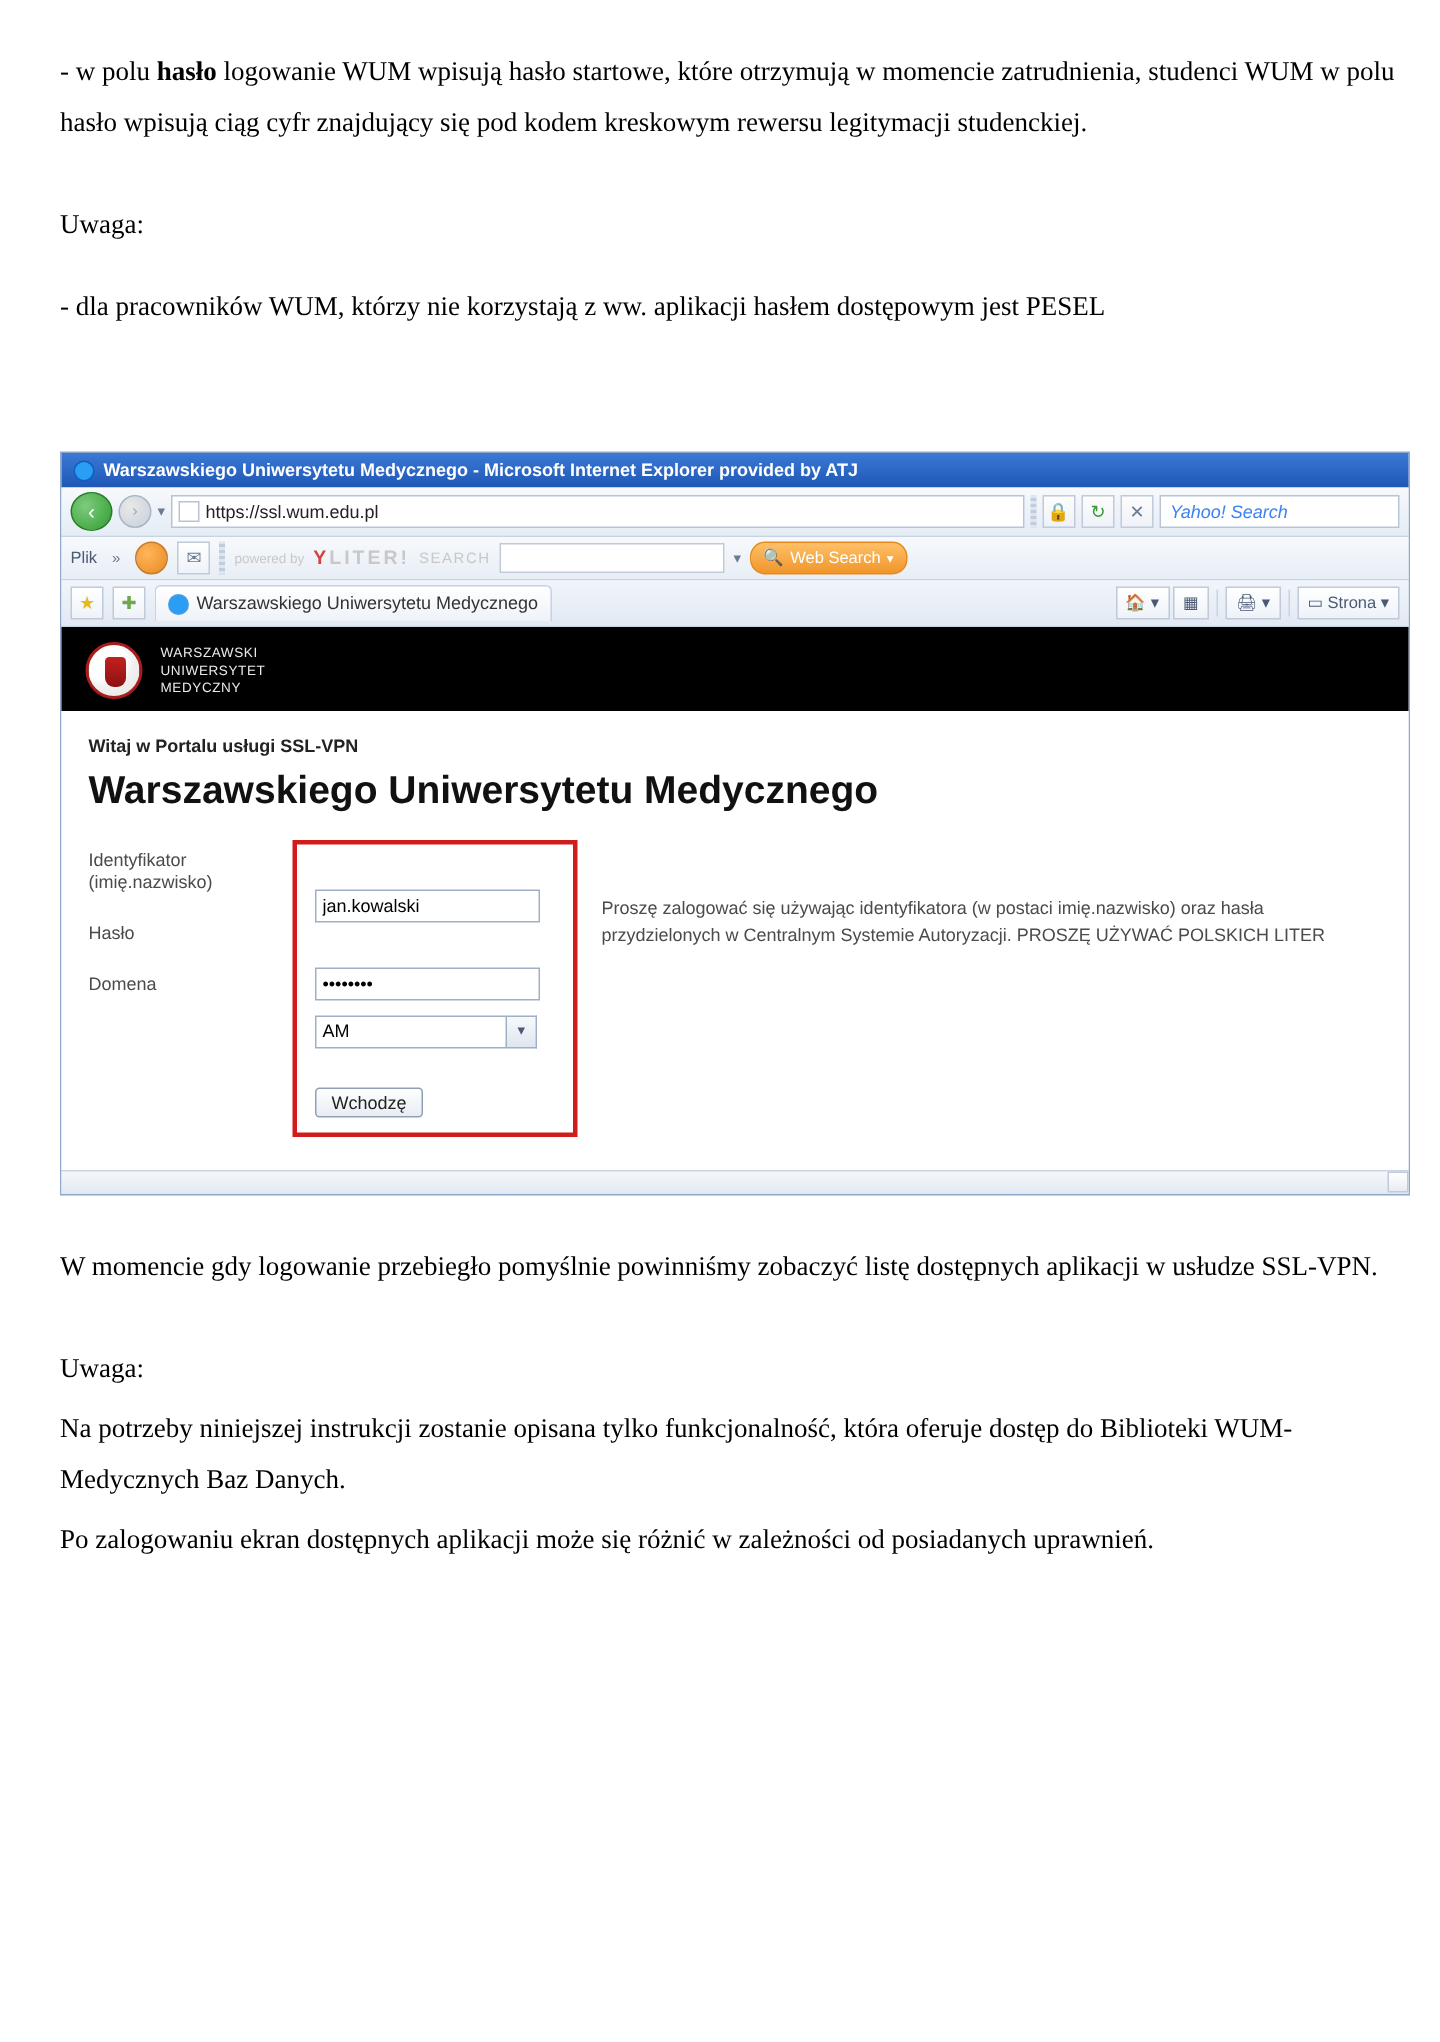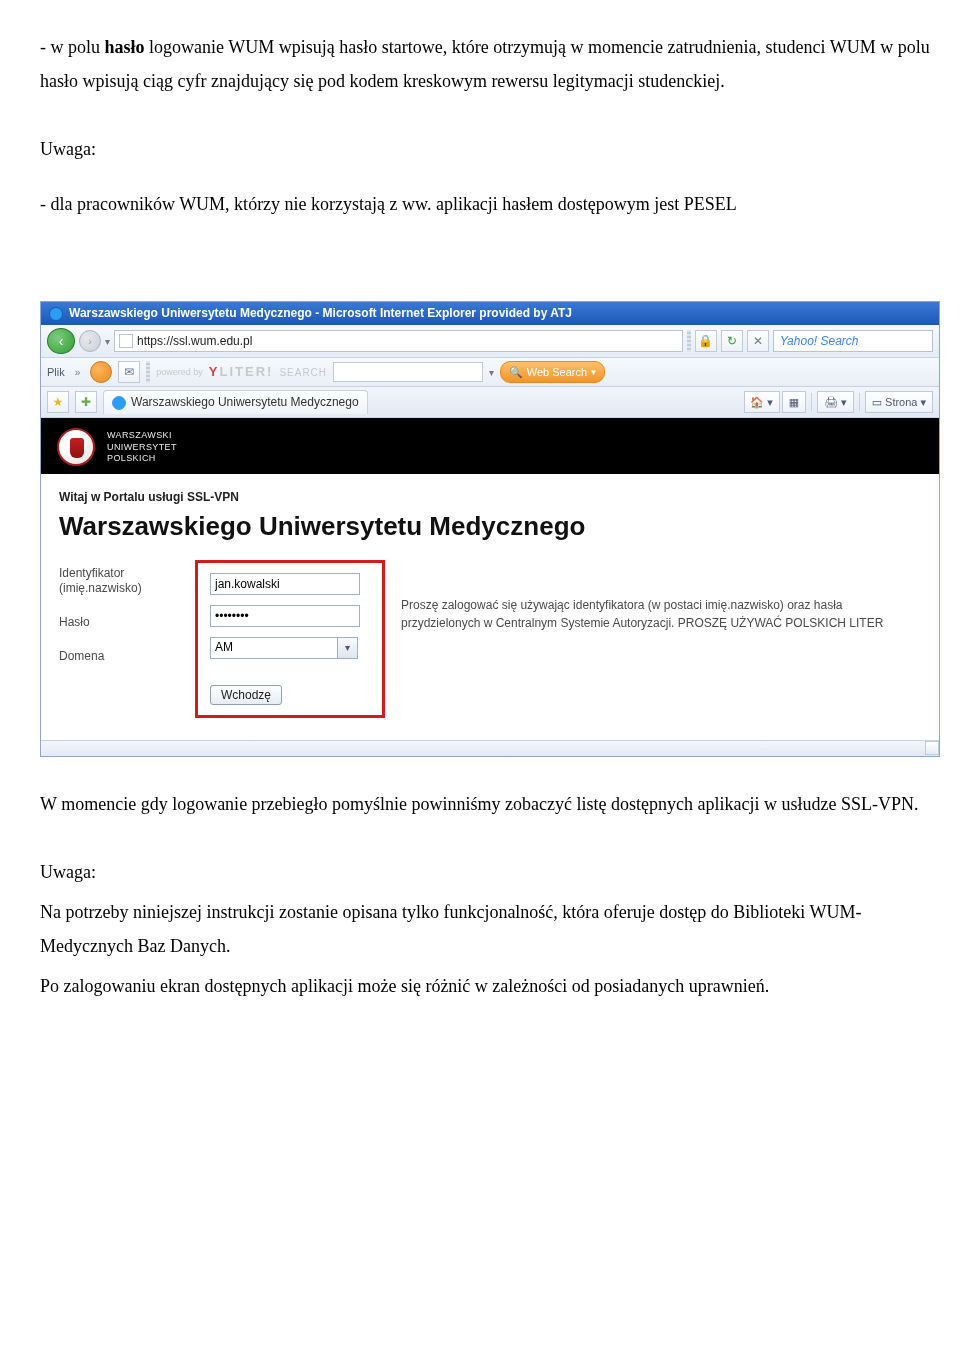--- a/index.html
+++ b/index.html
@@ -124,21 +124,21 @@
   .welcome-sm { color:#222; font-weight:bold; font-size:12px; margin-bottom:4px; }
   .welcome-big { color:#111; font-weight:800; font-size:26px; margin-bottom:16px; }
   .login-row { display:flex; gap:16px; align-items:flex-start; }
   .login-labels { width:120px; color:#4b4b4b; font-size:12px; display:flex; flex-direction:column; gap:18px; padding-top:6px;}
   .login-box {
     border:3px solid #d21c1c; padding:10px 12px 10px 12px; width:190px;
     display:flex; flex-direction:column; gap:10px; align-items:flex-start;
   }
   .txt-in {
     width:150px; height:22px; border:1px solid #9fb0c6; background:#fff;
-    font-family:Tahoma,Arial; font-size:12px; padding:0 4px;
+    font-family:Tahoma,Arial; font-size:12px; padding:0 4px;margin-top:20px;
   }
   .sel-wrap { display:flex; align-items:center; gap:0; }
   .sel-in {
     width:128px; height:22px; border:1px solid #9fb0c6; background:#fff;
     font-family:Tahoma,Arial; font-size:12px; padding:0 4px; display:flex; align-items:center;
   }
   .sel-btn {
     width:20px; height:22px; border:1px solid #9fb0c6; border-left:none;
     background:linear-gradient(#f7f9fc,#dfe6f0); display:flex; align-items:center; justify-content:center;
     color:#4a5a74; font-size:10px;
@@ -237,21 +237,21 @@
       <span class="sep"></span>
       <span class="tool-btn"><span>▭</span><span>Strona</span> ▾</span>
     </div>
   </div>
 
   <div class="page-top">
     <div class="wum-logo"></div>
     <div class="wum-text">
       <div>WARSZAWSKI</div>
       <div>UNIWERSYTET</div>
-      <div>POLSKICH</div>
+      <div>MEDYCZNY</div>
     </div>
   </div>
 
   <div class="body-white">
     <div class="welcome-sm">Witaj w Portalu usługi SSL-VPN</div>
     <div class="welcome-big">Warszawskiego Uniwersytetu Medycznego</div>
 
     <div class="login-row">
       <div class="login-labels">
         <div>

